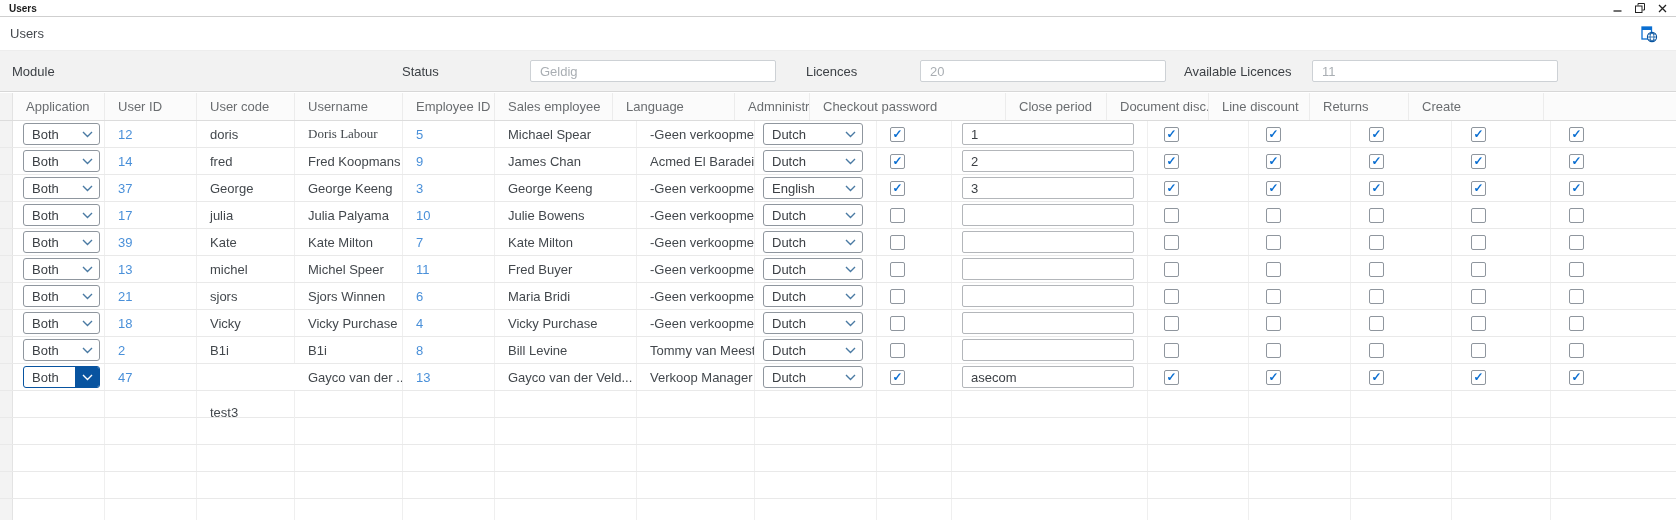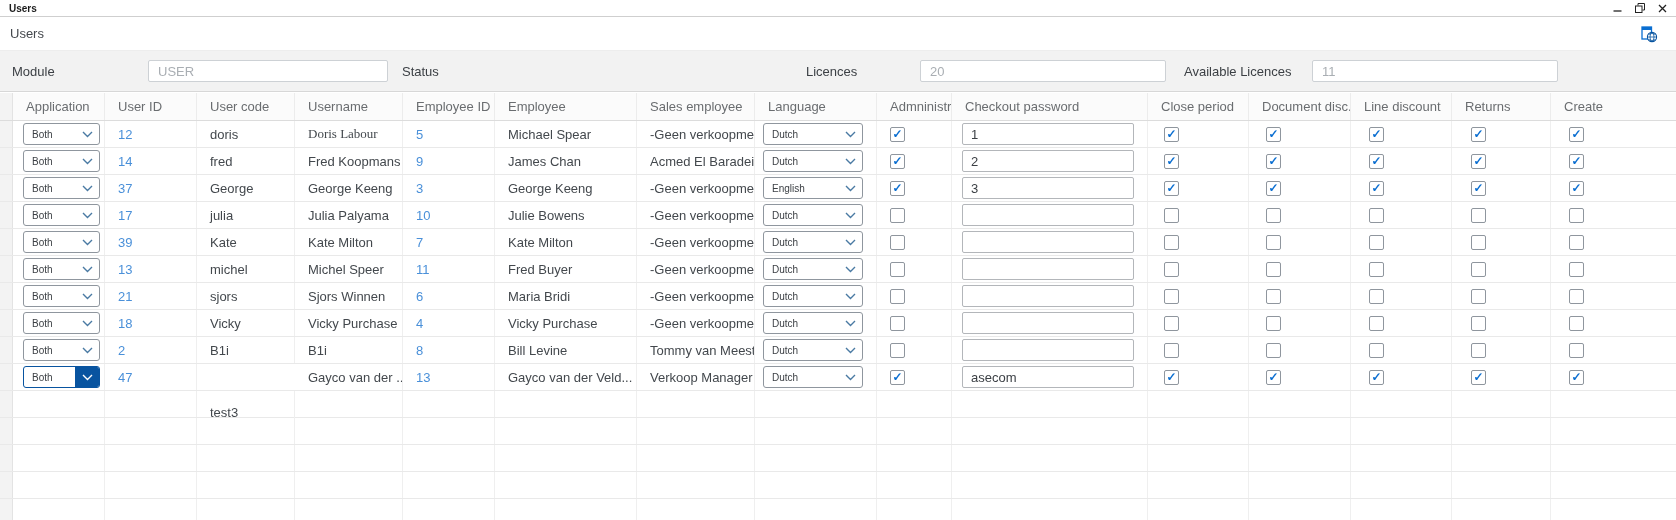--- a/index.html
+++ b/index.html
@@ -36,21 +36,21 @@
   .gutter-cell { flex:none; width:13px; background:#f3f3f3; border-right:1px solid #e3e3e3; height:100%; }
   .tr { display:flex; height:27px; border-bottom:1px solid #e9e9e9; background:#fff; }
   .td { flex:none; display:flex; align-items:center; height:100%; border-right:1px solid #efefef;
     font-size:13px; color:var(--text,#43484d); overflow:hidden; white-space:nowrap; }
   .td-text { padding-left:13px; }
   .blue { color:var(--link,#4a90d9); }
 
   
   .dd { position:relative; height:22px; border:1px solid #8f969e; border-radius:3px; background:#fff;
     display:flex; align-items:center; flex:none; cursor:pointer; }
-  .dd-label { flex:1; font-size:10px; color:#3c4045; padding-left:8px; overflow:hidden; }
+  .dd-label { flex:1; font-size:13px; color:#3c4045; padding-left:8px; overflow:hidden; }
   .dd-chev { width:24px; height:100%; display:flex; align-items:center; justify-content:center;
     color:#4a7aa3; flex:none; }
   .dd.open { border-color:var(--accent,#0854a0); }
   .dd.open .dd-chev { background:var(--accent,#0854a0); color:#fff; border-radius:0 2px 2px 0; }
 
   
   .cb { width:15px; height:15px; border:1px solid #8f969e; border-radius:2px; background:#fff;
     display:flex; align-items:center; justify-content:center; flex:none; cursor:pointer; }
   .cb.checked::after { content:"✓"; font-size:12px; font-weight:bold; color:var(--check,#0a6ed1); margin-top:-1px; }
 
@@ -94,38 +94,37 @@
         <circle cx="12" cy="12" r="4.6" fill="#fff" stroke="#0854a0" stroke-width="1.1"></circle>
         <ellipse cx="12" cy="12" rx="2" ry="4.6" fill="none" stroke="#0854a0" stroke-width="0.8"></ellipse>
         <line x1="7.4" y1="12" x2="16.6" y2="12" stroke="#0854a0" stroke-width="0.8"></line>
         <path d="M8.6 9.4a7 7 0 0 1 6.8 0M8.6 14.6a7 7 0 0 0 6.8 0" fill="none" stroke="#0854a0" stroke-width="0.8"></path>
       </svg>
     </span>
   </div>
 
   <div class="filter-bar">
       <span class="flt-label" style="left: 12px;">Module</span>
-      <input class="flt-input" readonly="" value="USER" style="left: 148px; width: 240px;">
       <span class="flt-label" style="left: 402px;">Status</span>
+      <input class="flt-input" readonly="" value="Geldig" style="left: 530px; width: 246px;">
       <span class="flt-label" style="left: 806px;">Licences</span>
       <input class="flt-input" readonly="" value="20" style="left: 920px; width: 246px;">
       <span class="flt-label" style="left: 1184px;">Available Licences</span>
       <input class="flt-input" readonly="" value="11" style="left: 1312px; width: 246px;">
     </div>
 
   <div class="table-wrap">
     <div class="t-inner">
       <div class="t-header">
           <div class="gutter-cell"></div>
           <div class="th" style="width: 92px;">Application</div>
           <div class="th" style="width: 92px;">User ID</div>
           <div class="th" style="width: 98px;">User code</div>
           <div class="th" style="width: 108px;">Username</div>
           <div class="th" style="width: 92px;">Employee ID</div>
-          <div class="th" style="width: 142px;">Employee</div>
           <div class="th" style="width: 118px;">Sales employee</div>
           <div class="th" style="width: 122px;">Language</div>
           <div class="th" style="width: 75px;">Admninistrator</div>
           <div class="th" style="width: 196px;">Checkout password</div>
           <div class="th" style="width: 101px;">Close period</div>
           <div class="th" style="width: 102px;">Document disc...</div>
           <div class="th" style="width: 101px;">Line discount</div>
           <div class="th" style="width: 99px;">Returns</div>
           <div class="th" style="width: 135px;">Create</div>
         </div>

